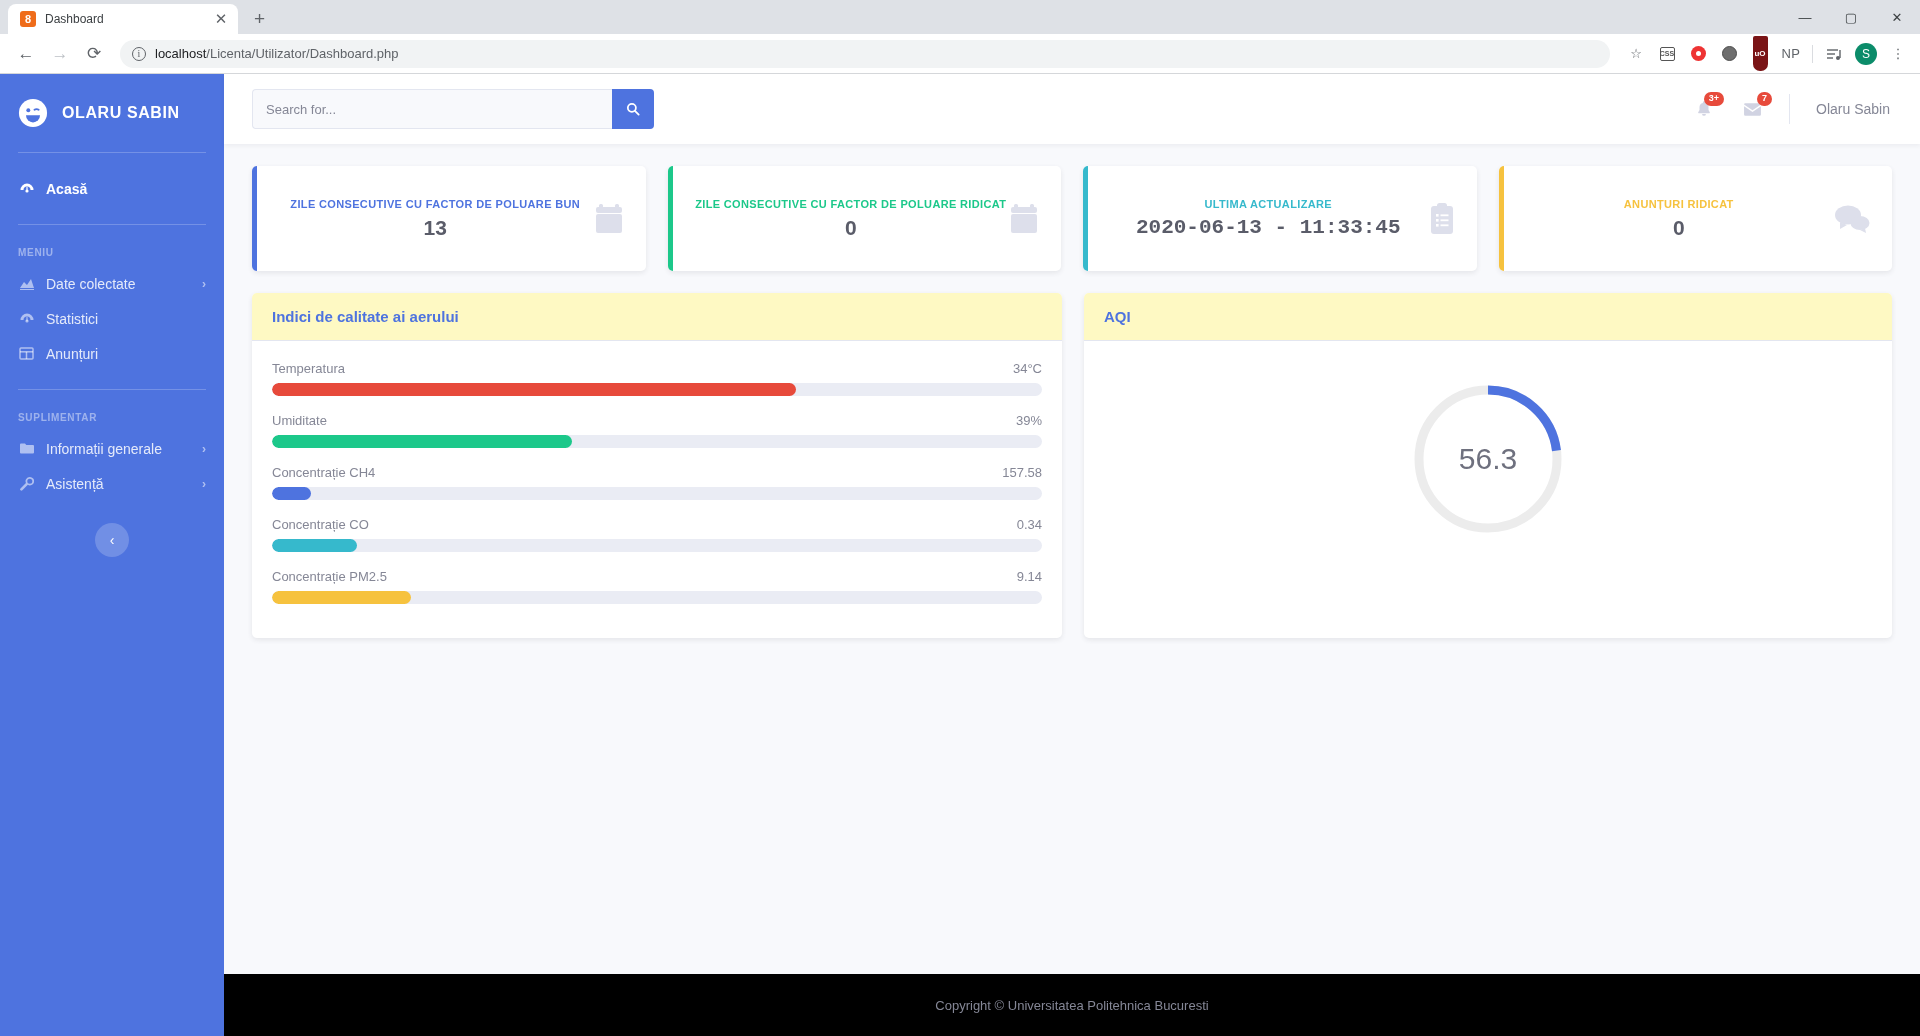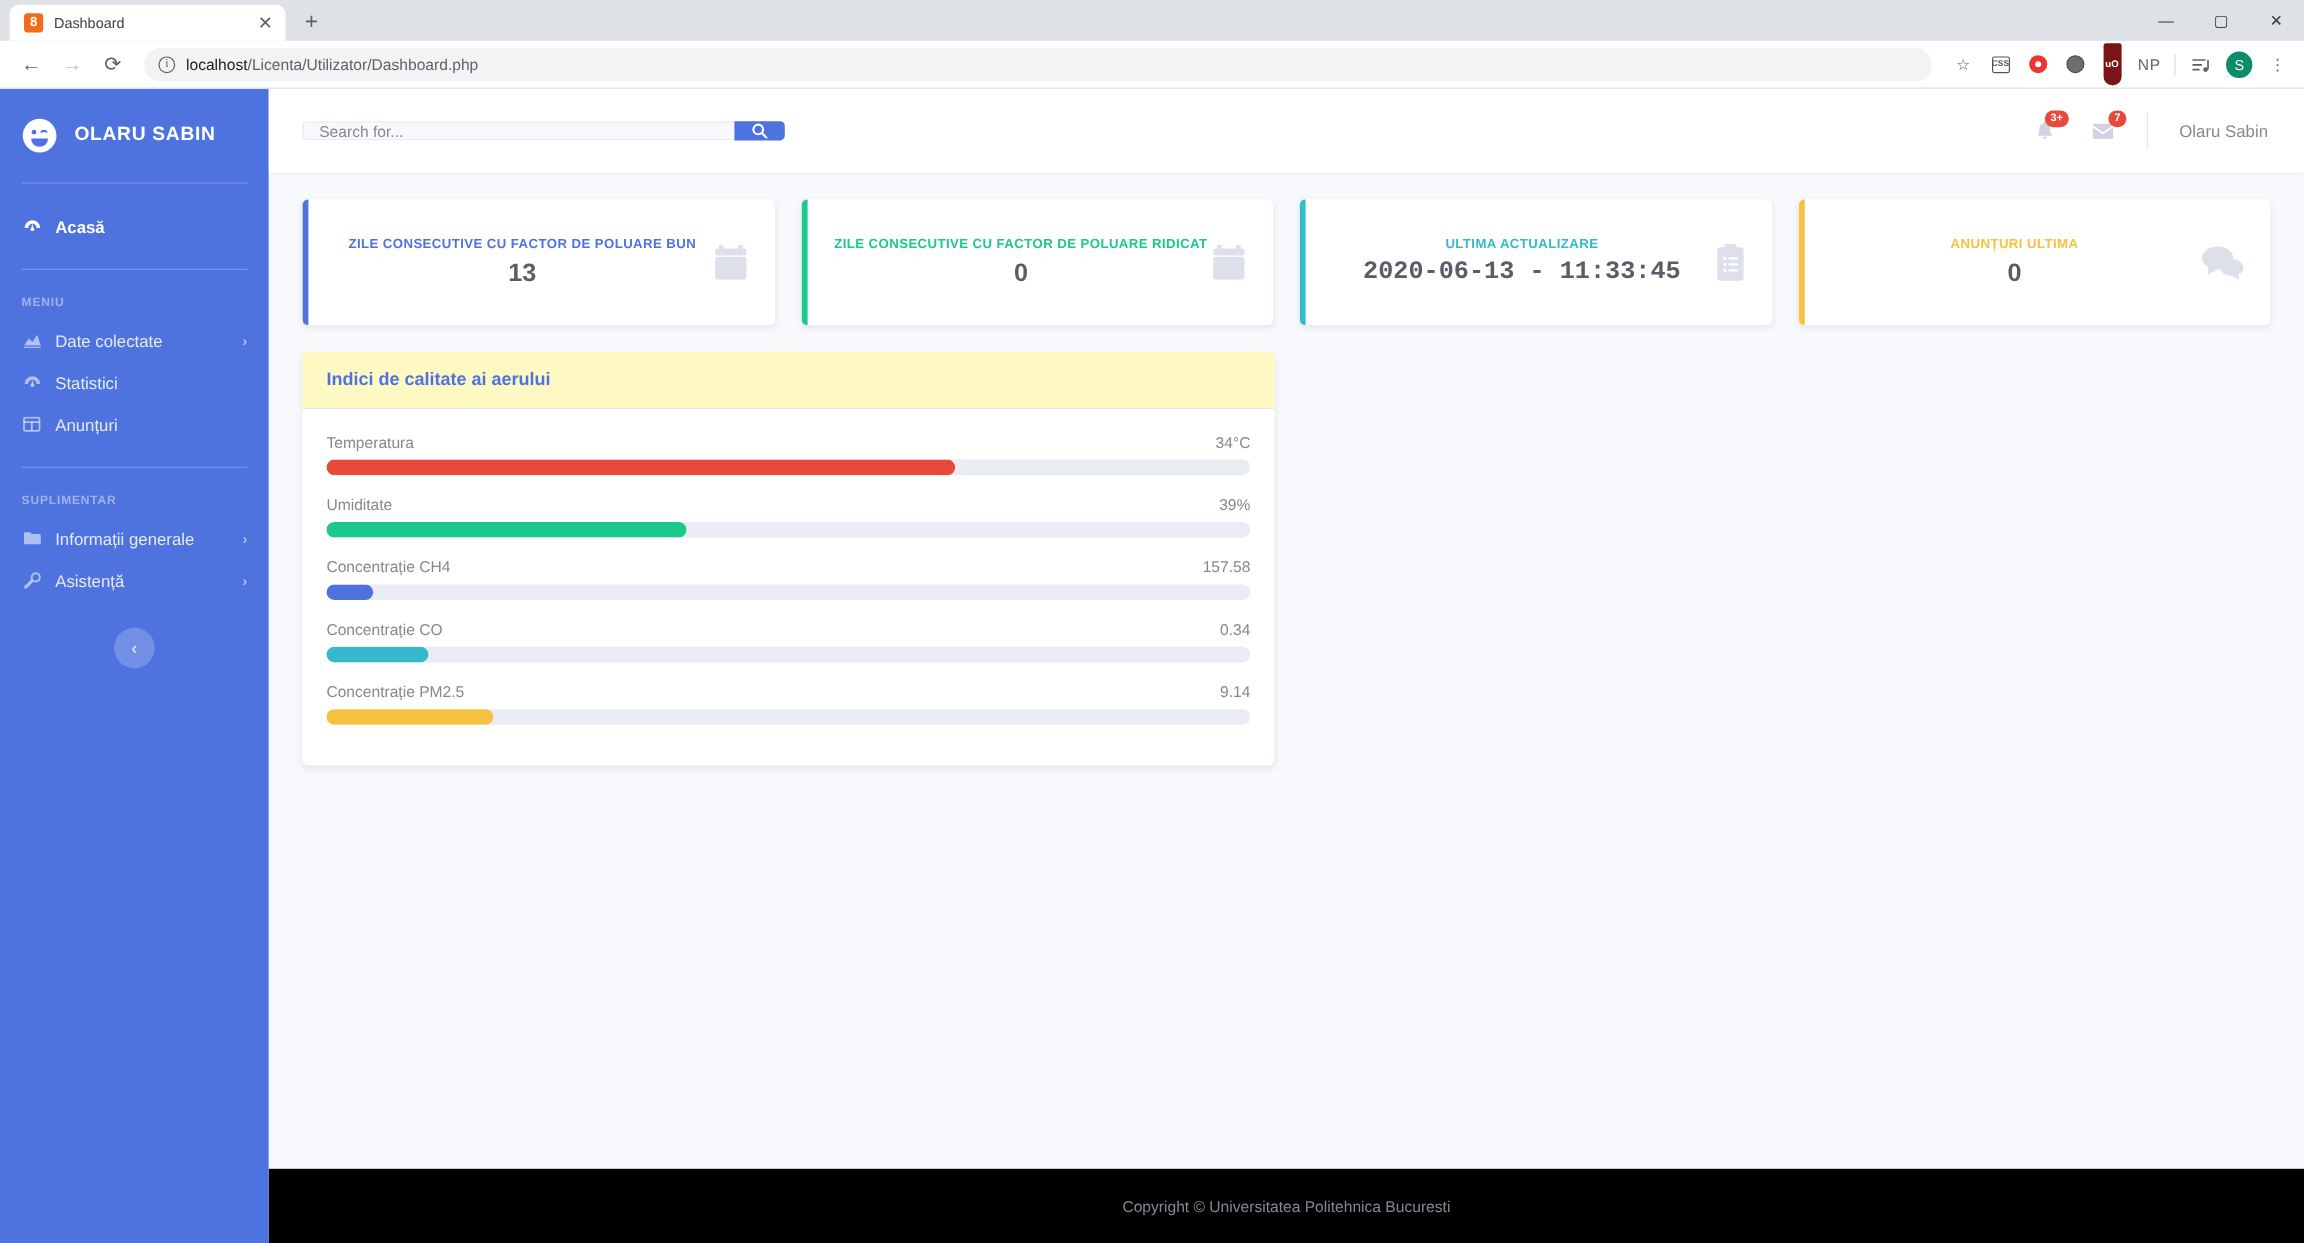--- a/index.html
+++ b/index.html
@@ -104,21 +104,21 @@
     display: flex; align-items: center; justify-content: center;
     color: #fff; font-size: 14px;
   }
 
   
   .content { flex: 1; display: flex; flex-direction: column; background: #f8f9fc; min-width: 0; }
   .topbar {
     height: 70px; flex: 0 0 70px; background: #fff; display: flex; align-items: center;
     padding: 0 30px 0 28px; box-shadow: 0 2px 4px rgba(58,59,69,.06);
   }
-  .search { display: flex; height: 16px; }
+  .search { display: flex; height: 40px; }
   .search input {
     width: 360px; border: 1px solid #e3e6f0; border-right: none;
     border-radius: 4px 0 0 4px; padding: 0 13px; font-size: 13px; color: #6e707e;
     background: #f8f9fc; outline: none; font-family: "Liberation Sans", sans-serif;
   }
   .search input::placeholder { color: #858796; }
   .search-btn {
     width: 42px; background: #4e73df; border: none; border-radius: 0 4px 4px 0;
     color: #fff; display: flex; align-items: center; justify-content: center;
     font-size: 14px;
@@ -425,21 +425,21 @@
                   <rect x="11.5" y="16.4" width="8" height="1.8" fill="#fff"></rect>
                 <rect x="7" y="21" width="2.6" height="2.6" fill="#fff"></rect>
                   <rect x="11.5" y="21.4" width="8" height="1.8" fill="#fff"></rect>
               </svg>
             </div>
           </div>
 
           <div class="card">
             <div class="card-accent" style="background:#f6c23e"></div>
             <div class="card-body">
-              <div class="card-title" style="color:#f6c23e">ANUNȚURI ULTIMA</div>
+              <div class="card-title" style="color:#f6c23e">ANUNȚURI RIDICAT</div>
               <div class="card-value">0</div>
             </div>
             <div class="card-icon">
               <svg width="36" height="30" viewBox="0 0 36 30" fill="currentColor">
                 <ellipse cx="14" cy="11" rx="13" ry="9.5"></ellipse>
                   <path d="M6 18 l0 7 l7 -4z"></path>
                 <ellipse cx="26" cy="19" rx="9.5" ry="7"></ellipse>
                   <path d="M31 24 l1 5 l-6 -3z"></path>
               </svg>
             </div>
@@ -500,20 +500,36 @@
                   <span class="metric-val">9.14</span>
                 </div>
                 <div class="track">
                   <div class="fill" style="width:18%;background:#f6c23e"></div>
                 </div>
               </div>
 
             </div>
           </div>
 
+          <div class="panel right">
+            <div class="panel-head">
+              <span class="panel-title">AQI</span>
+            </div>
+            <div class="panel-body">
+              <div class="gauge-wrap">
+                <div class="gauge">
+                  <svg width="158" height="158" viewBox="0 0 158 158">
+                    <circle cx="79" cy="79" r="69" fill="none" stroke="#ececec" stroke-width="9"></circle>
+                    <circle cx="79" cy="79" r="69" fill="none" stroke="#4e73df" stroke-width="9" stroke-dasharray="99.7 333.8" transform="rotate(-90 79 79)"></circle>
+                  </svg>
+                  <div class="gauge-value">56.3</div>
+                </div>
+              </div>
+            </div>
+          </div>
 
         </div>
       </div>
 
       <div class="footer">
         <span class="footer-text">Copyright © Universitatea Politehnica Bucuresti</span>
       </div>
     </div>
   </div>
 </div>

